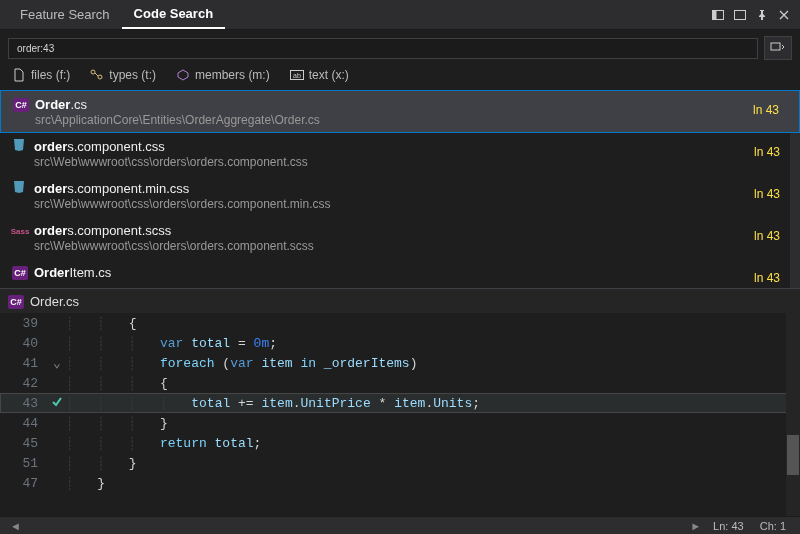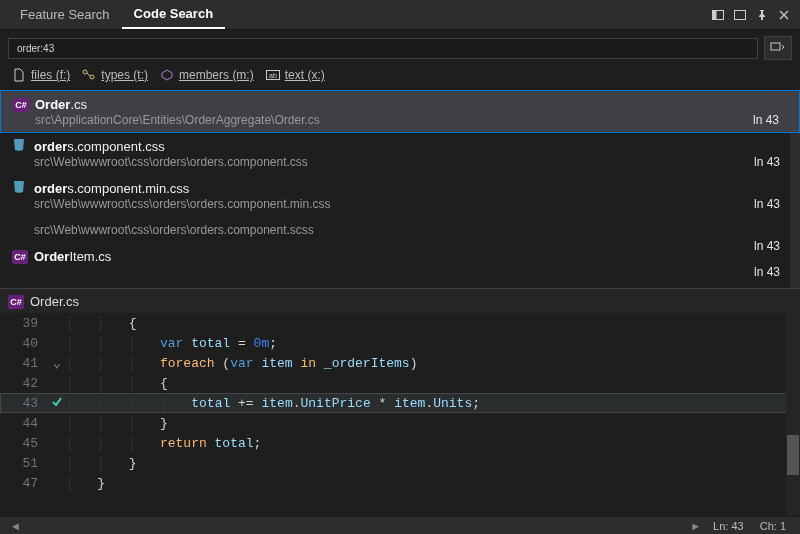--- a/index.html
+++ b/index.html
@@ -56,25 +56,24 @@
 }
 .search-dropdown {
   width: 28px; height: 24px;
   background: #2d2d30;
   border: 1px solid #3f3f46;
   display: flex; align-items: center; justify-content: center;
   cursor: pointer;
 }
 .filter-row {
   display: flex; align-items: center;
-  gap: 12px;
+  gap: 20px;
   padding: 4px 12px 8px 12px;
   font-size: 12px;
   color: #bbb;
-  text-decoration: underline;
 }
 .filter {
   display: flex; align-items: center; gap: 5px;
   cursor: pointer;
 }
 .filter .ficon { width: 14px; height: 14px; display:flex;align-items:center;justify-content:center; }
 .results {
   flex: 0 0 auto;
   overflow: hidden;
   position: relative;
@@ -90,22 +89,22 @@
   border: 1px solid #007acc;
 }
 .result-top {
   display: flex; align-items: center; gap: 6px;
 }
 .result-top .ricon { width: 16px; height: 16px; flex-shrink:0; }
 .result-name { color: #eee; }
 .result-name b { font-weight: 700; color: #fff; }
 .result-path { color: #999; font-size: 12px; margin-left: 22px; margin-top: 1px; }
 .result-line {
-  position: absolute; right: 20px; top: 22px;
-  color: #e5e5e5; font-size: 12px;
+  position: absolute; right: 20px; top: 12px;
+  color: #fde047; font-size: 12px;
 }
 .results-scroll {
   position: absolute; right: 0; top: 0; bottom: 0; width: 10px;
   background: #2d2d30;
 }
 .results-scroll-thumb {
   position: absolute; right: 1px; top: 2px; width: 8px; height: 30px;
   background: #555;
 }
 .code-header {
@@ -152,21 +151,21 @@
 }
 .linetxt {
   white-space: pre;
   flex: 1;
 }
 .code-line.highlight {
   background: #2a2d2e;
   box-shadow: inset 0 0 0 1px #464646;
 }
 .tok-k { color: #569cd6; }
-.tok-k2 { color: #fdba74; }
+.tok-k2 { color: #7dd3fc; }
 .tok-n { color: #3b82f6; }
 .tok-v { color: #9cdcfe; }
 .tok-p { color: #d4d4d4; }
 .minimap {
   position: absolute; right: 0; top: 0; bottom: 0; width: 14px;
   background: #252526;
 }
 .minimap-thumb {
   position: absolute; right: 1px; width: 12px; height: 40px;
   background: #555; top: 60%;
@@ -305,20 +304,24 @@
             <svg width="14" height="14" viewBox="0 0 14 14">
               <path d="M2 1h10l-1 11-4 1-4-1z" fill="#519aba"></path>
             </svg>
           </span></span>
         <span class="result-name"><b>order</b>s.component.min.css</span>
       </div>
       <div class="result-path">src\Web\wwwroot\css\orders\orders.component.min.css</div>
       <div class="result-line">ln 43</div>
     </div>
     <div class="result">
+      <div class="result-top">
+        <span class="ricon"><span class="scss-badge">Sass</span></span>
+        <span class="result-name"><b>order</b>s.component.scss</span>
+      </div>
       <div class="result-path">src\Web\wwwroot\css\orders\orders.component.scss</div>
       <div class="result-line">ln 43</div>
     </div>
     <div class="result">
       <div class="result-top">
         <span class="ricon"><span class="csharp-badge">C#</span></span>
         <span class="result-name"><b>Order</b>Item.cs</span>
       </div>
       <div class="result-line">ln 43</div>
     </div>

